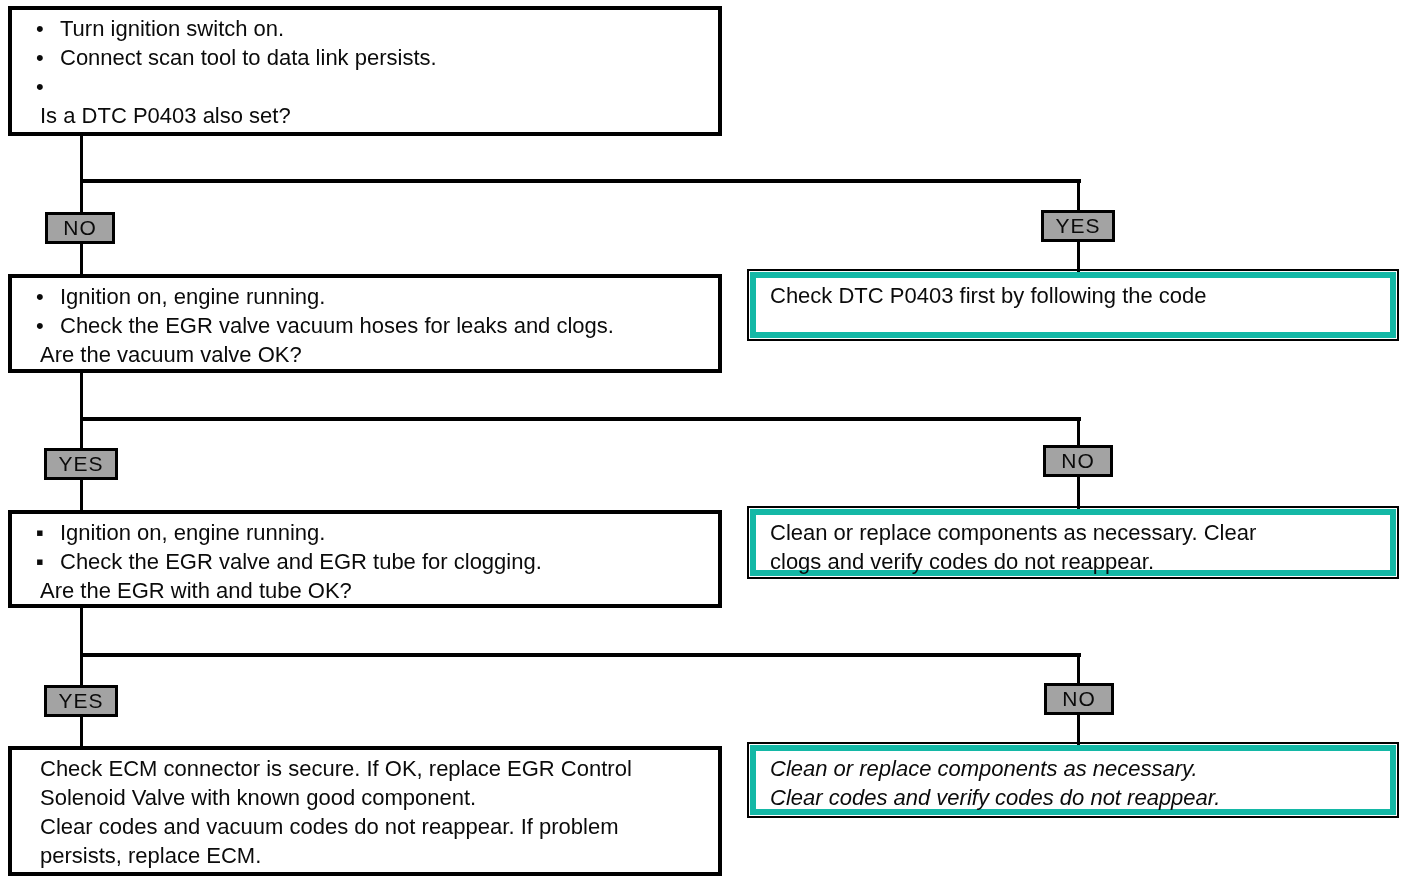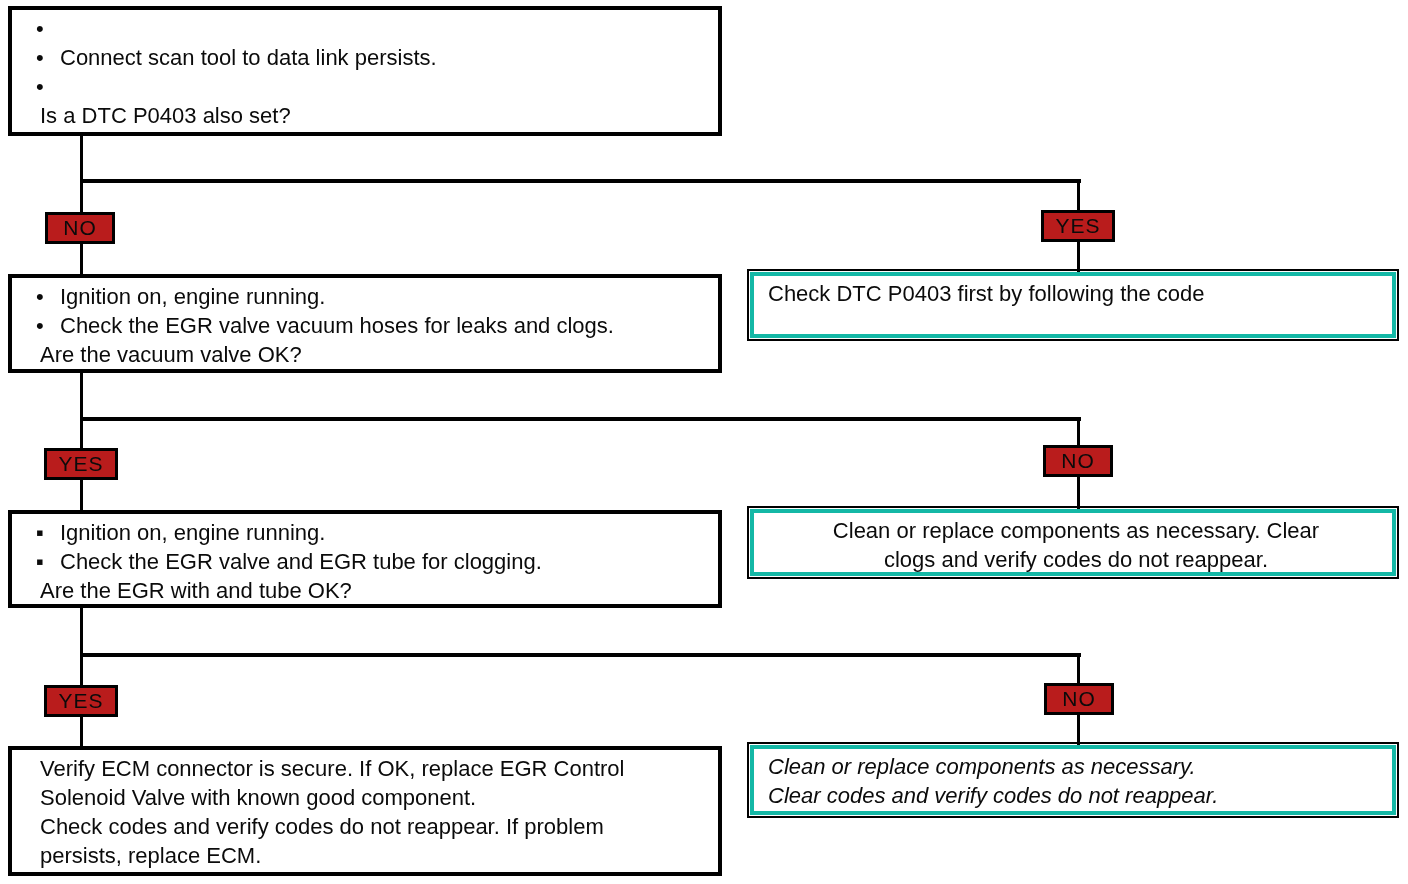--- a/index.html
+++ b/index.html
@@ -22,42 +22,42 @@
     box-sizing: border-box;
     background: #ffffff;
     font-size: 22px;
     line-height: 29px;
   }
   .node.heavy {
     border: 4px solid #000000;
     padding: 4px 8px 0 8px;
   }
   .node.dbl {
-    border: 4px solid #14b8a6;
+    border: 6px solid #14b8a6;
     outline: 2px solid #000000;
     outline-offset: 1px;
     padding: 3px 8px 0 14px;
   }
   .line { white-space: nowrap; }
   .line.b { display: flex; }
   .bullet {
     display: inline-block;
     width: 24px;
     margin-left: 16px;
     text-align: left;
     flex: 0 0 auto;
   }
   .line.q { margin-left: 20px; }
 
   
   .dlabel {
     position: absolute;
     box-sizing: border-box;
     border: 3px solid #000000;
-    background: #b91c1c;
+    background: #a3a3a3;
     text-align: center;
     font-size: 21px;
     line-height: 26px;
     letter-spacing: 1px;
   }
 
   
   .hline, .vline {
     position: absolute;
     background: #000000;
@@ -66,21 +66,21 @@
   .vline { width: 3px; }
   .vl { left: 80px; }
   .vr { left: 1077px; }
 
   
   #box-start   { left: 8px;   top: 6px;   width: 714px; height: 130px; }
   #box-vacuum  { left: 8px;   top: 274px; width: 714px; height: 99px;  }
   #box-egr     { left: 8px;   top: 510px; width: 714px; height: 98px;  }
   #box-final   { left: 8px;   top: 746px; width: 714px; height: 130px; }
   #box-p0403   { left: 750px; top: 272px; width: 646px; height: 66px;  }
-  #box-clean1  { left: 750px; top: 509px; width: 646px; height: 67px; text-align: center;  }
+  #box-clean1  { left: 750px; top: 509px; width: 646px; height: 67px;  }
   #box-clean2  { left: 750px; top: 745px; width: 646px; height: 70px; font-style: italic;  }
 
   
   #lbl-no1  { left: 45px;   top: 212px; width: 70px; height: 32px; }
   #lbl-yes1 { left: 1041px; top: 210px; width: 74px; height: 32px; }
   #lbl-yes2 { left: 44px;   top: 448px; width: 74px; height: 32px; }
   #lbl-no2  { left: 1043px; top: 445px; width: 70px; height: 32px; }
   #lbl-yes3 { left: 44px;   top: 685px; width: 74px; height: 32px; }
   #lbl-no3  { left: 1044px; top: 683px; width: 70px; height: 32px; }
 
@@ -109,20 +109,21 @@
   #vr6 { top: 715px; height: 30px; }
 </style>
 </head>
 <body>
 
 <div id="canvas">
 
   <div class="node heavy" id="box-start">
     <div class="line b">
       <span class="bullet">•</span>
+      <span>Turn ignition switch on.</span>
     </div>
     <div class="line b">
       <span class="bullet">•</span>
       <span>Connect scan tool to data link persists.</span>
     </div>
     <div class="line b">
       <span class="bullet">•</span>
     </div>
     <div class="line q">Is a DTC P0403 also set?</div>
   </div>
@@ -187,23 +188,23 @@
   <div class="vline vl" id="vl8"></div>
   <div class="vline vr" id="vr5"></div>
 
   <div class="dlabel" id="lbl-yes3">YES</div>
   <div class="dlabel" id="lbl-no3">NO</div>
 
   <div class="vline vl" id="vl9"></div>
   <div class="vline vr" id="vr6"></div>
 
   <div class="node heavy" id="box-final">
-    <div class="line q">Verify ECM connector is secure. If OK, replace EGR Control</div>
+    <div class="line q">Check ECM connector is secure. If OK, replace EGR Control</div>
     <div class="line q">Solenoid Valve with known good component.</div>
-    <div class="line q">Check codes and verify codes do not reappear. If problem</div>
+    <div class="line q">Clear codes and vacuum codes do not reappear. If problem</div>
     <div class="line q">persists, replace ECM.</div>
   </div>
 
   <div class="node dbl" id="box-clean2">
     <div class="line">Clean or replace components as necessary.</div>
     <div class="line">Clear codes and verify codes do not reappear.</div>
   </div>
 
 </div>
 

